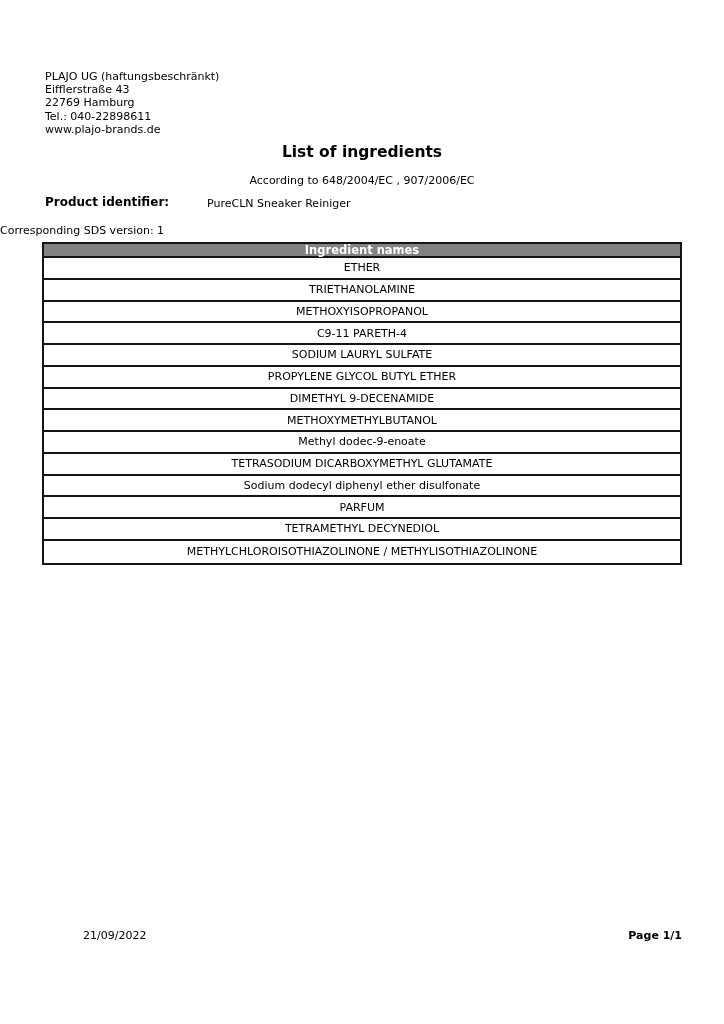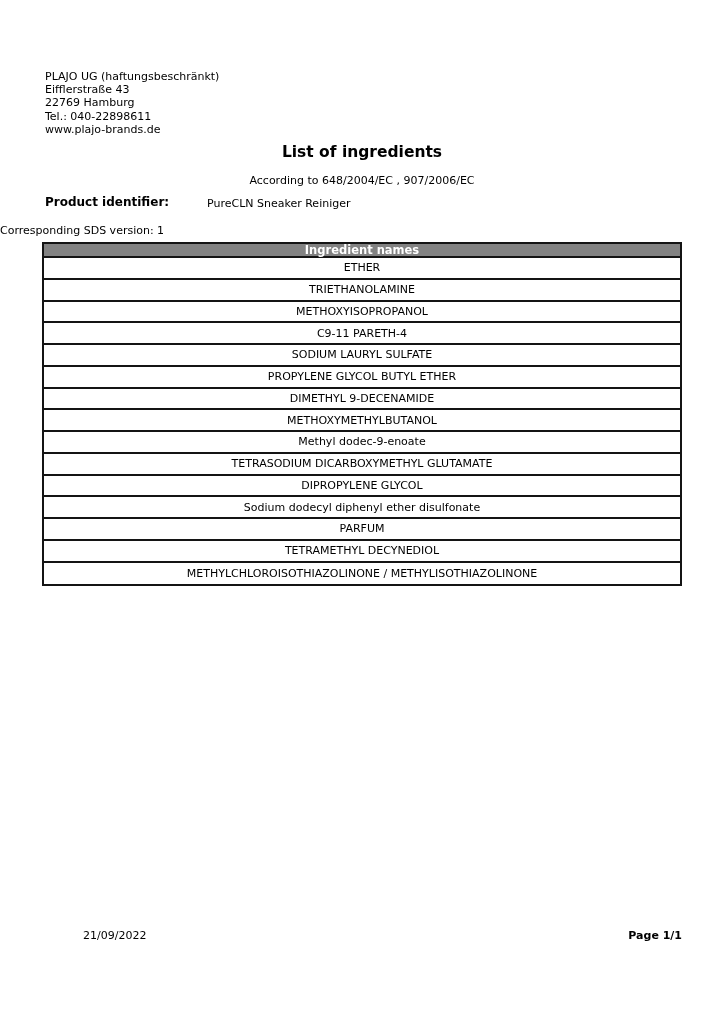--- a/index.html
+++ b/index.html
@@ -153,21 +153,20 @@
         <div class="ing-row">ETHER</div>
         <div class="ing-row">TRIETHANOLAMINE</div>
         <div class="ing-row">METHOXYISOPROPANOL</div>
         <div class="ing-row">C9-11 PARETH-4</div>
         <div class="ing-row">SODIUM LAURYL SULFATE</div>
         <div class="ing-row">PROPYLENE GLYCOL BUTYL ETHER</div>
         <div class="ing-row">DIMETHYL 9-DECENAMIDE</div>
         <div class="ing-row">METHOXYMETHYLBUTANOL</div>
         <div class="ing-row">Methyl dodec-9-enoate</div>
         <div class="ing-row">TETRASODIUM DICARBOXYMETHYL GLUTAMATE</div>
-        <div class="ing-row">DIPROPYLENE GLYCOL</div>
         <div class="ing-row">Sodium dodecyl diphenyl ether disulfonate</div>
         <div class="ing-row">PARFUM</div>
         <div class="ing-row">TETRAMETHYL DECYNEDIOL</div>
         <div class="ing-row">METHYLCHLOROISOTHIAZOLINONE / METHYLISOTHIAZOLINONE</div>
       </div>
   </div>
 
   <div class="footer-date">21/09/2022</div>
   <div class="footer-page">Page 1/1</div>
 

